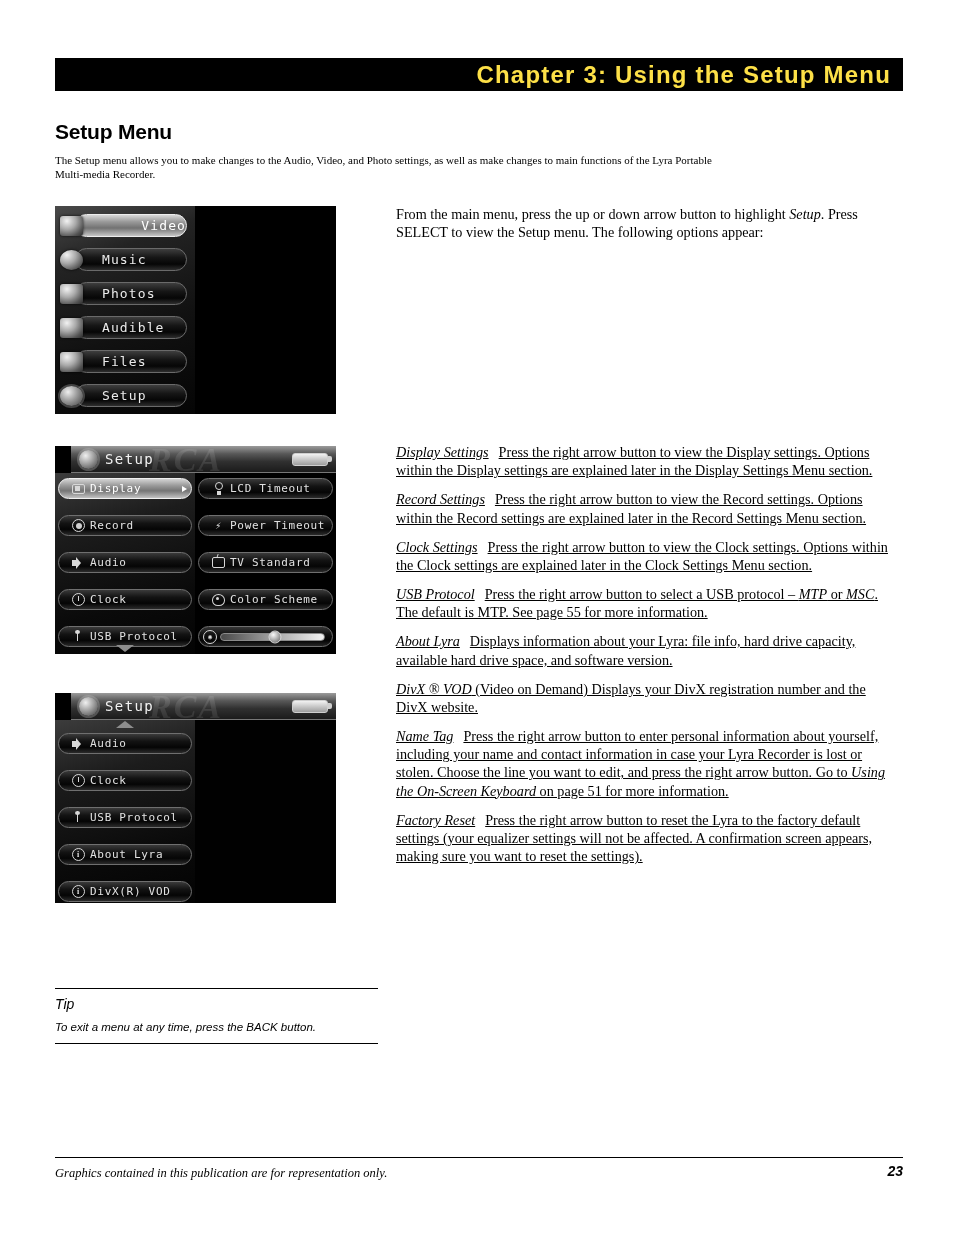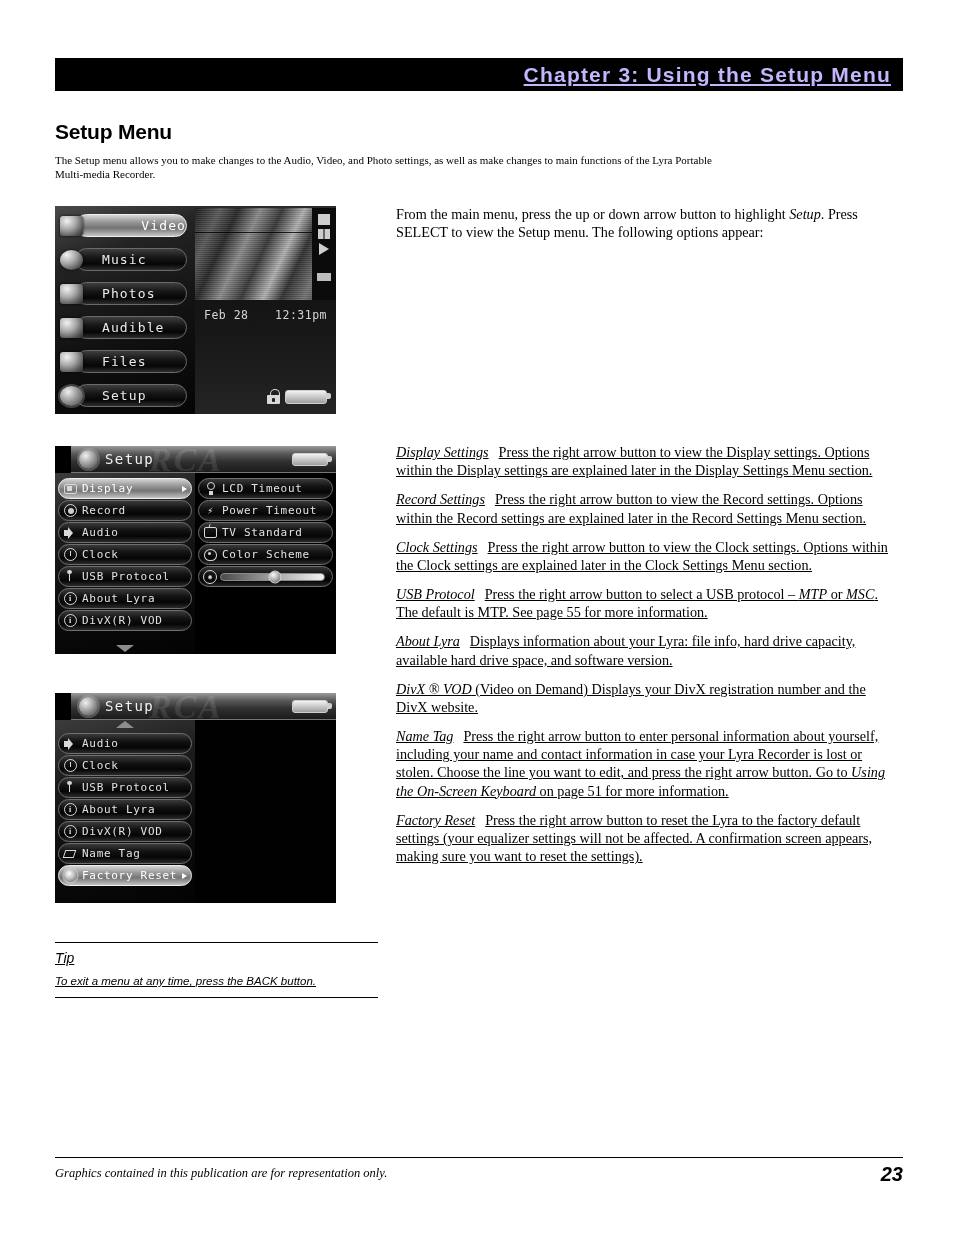--- a/index.html
+++ b/index.html
@@ -24,27 +24,26 @@
     width: 848px;
     height: 33px;
     background: #000000;
     display: flex;
     align-items: center;
     justify-content: flex-end;
     box-sizing: border-box;
     padding-right: 12px;
   }
   .chapter-bar .chapter-title {
-    color: #c4b5fd;
+    color: #fde047;
     font-family: "Liberation Sans", sans-serif;
     font-weight: bold;
-    font-size: 21px;
+    font-size: 24px;
     letter-spacing: 1.2px;
     white-space: nowrap;
-    text-decoration: underline;
   }
 
   
   .page-title {
     position: absolute;
     left: 55px;
     top: 120px;
     font-family: "Liberation Sans", sans-serif;
     font-weight: bold;
     font-size: 21px;
@@ -227,24 +226,24 @@
   }
   .sh-col-right {
     position:absolute; left:140px; top:0; width:141px; height:100%;
     background:#000;
     padding:5px 3px 0 3px; box-sizing:border-box;text-align:center;
   }
   .sh-col-right.empty { background:#010101; }
 
   .sbtn {
     position:relative; display:flex; align-items:center;
-    height:21px; margin-bottom:1px; border-radius:11px;
+    height:21px; margin-bottom:16px; border-radius:11px;
     background: linear-gradient(180deg,#3a3a3a 0%,#131313 38%,#050505 70%,#2b2b2b 100%);
     border:1px solid #6f6f6f;
-    box-sizing:border-box; padding-left:4px;
+    box-sizing:border-box; padding-left:12px;
     color:#e2e2e2; font-size:11px; font-family:"DejaVu Sans Mono", monospace;
     letter-spacing:0.7px; white-space:nowrap;
   }
   .sbtn.sel {
     background: linear-gradient(180deg,#d4d4d4 0%,#9b9b9b 34%,#757575 62%,#c2c2c2 100%);
     border-color:#f0f0f0; color:#ffffff;
   }
   .sbtn .ico {
     width:15px;height:15px;margin-right:4px;flex:0 0 auto;
     display:flex;align-items:center;justify-content:center;
@@ -328,21 +327,21 @@
     border-top:7px solid #8d8d8d;
   }
   .scroll-arrow-up {
     top:1px;
     border-left:9px solid transparent;border-right:9px solid transparent;
     border-bottom:7px solid #8d8d8d;
   }
 
   
   .tip {
-    position:absolute; left:55px; top:942px; width:323px;text-decoration:underline;
+    position:absolute; left:55px; top:988px; width:323px;
   }
   .tip .rule { height:1px; background:#000; width:100%; }
   .tip .rule.bottom { margin-top:8px; }
   .tip .tip-label {
     font-family:"Liberation Sans", sans-serif; font-style:italic;
     font-size:14px; margin:7px 0 8px 0;
   }
   .tip .tip-text {
     font-family:"Liberation Sans", sans-serif; font-style:italic;
     font-size:11.5px; line-height:1.3;
@@ -352,21 +351,21 @@
   .footer-rule {
     position:absolute; left:55px; top:1157px; width:848px; height:1px; background:#000;
   }
   .footer-note {
     position:absolute; left:55px; top:1166px;
     font-family:"Liberation Serif", serif; font-style:italic; font-size:12.5px;
   }
   .footer-page {
     position:absolute; right:51px; top:1163px;
     font-family:"Liberation Sans", sans-serif; font-weight:bold; font-style:italic;
-    font-size:20px;
+    font-size:14px;
   }
 </style>
 </head>
 <body>
 
 <div class="chapter-bar">
   <span class="chapter-title">Chapter 3: Using the Setup Menu</span>
 </div>
 
 <div class="page-title">Setup Menu</div>
@@ -418,40 +417,20 @@
           </div>
       </div>
       <div class="mm-item">
         <div class="bigicon">
             <div class="shape gear"></div>
           </div>
         <div class="pill">
             <span>Setup</span>
           </div>
       </div>
-    </div>
-  </div>
-  <div class="mm-right">
-    <div class="mm-thumb"></div>
-    <div class="mm-thumb-side">
-      <div class="g"></div>
-      <div class="g2"></div>
-      <div class="g3"></div>
-      <div class="g4"></div>
-    </div>
-    <div class="mm-datetime">
-      <span>Feb 28</span>
-      <span>12:31pm</span>
-    </div>
-    <div class="mm-statusbar">
-      <span class="lock-icon">
-          <span class="shackle"></span>
-          <span class="body"></span>
-        </span>
-      <span class="battery"></span>
     </div>
   </div>
 </div>
 
 <div class="device device-2">
   <div class="sh-header">
     <span class="ghost">RCA</span>
     <span class="gear"></span>
     <span class="title">Setup</span>
     <span class="battery sm"></span>

